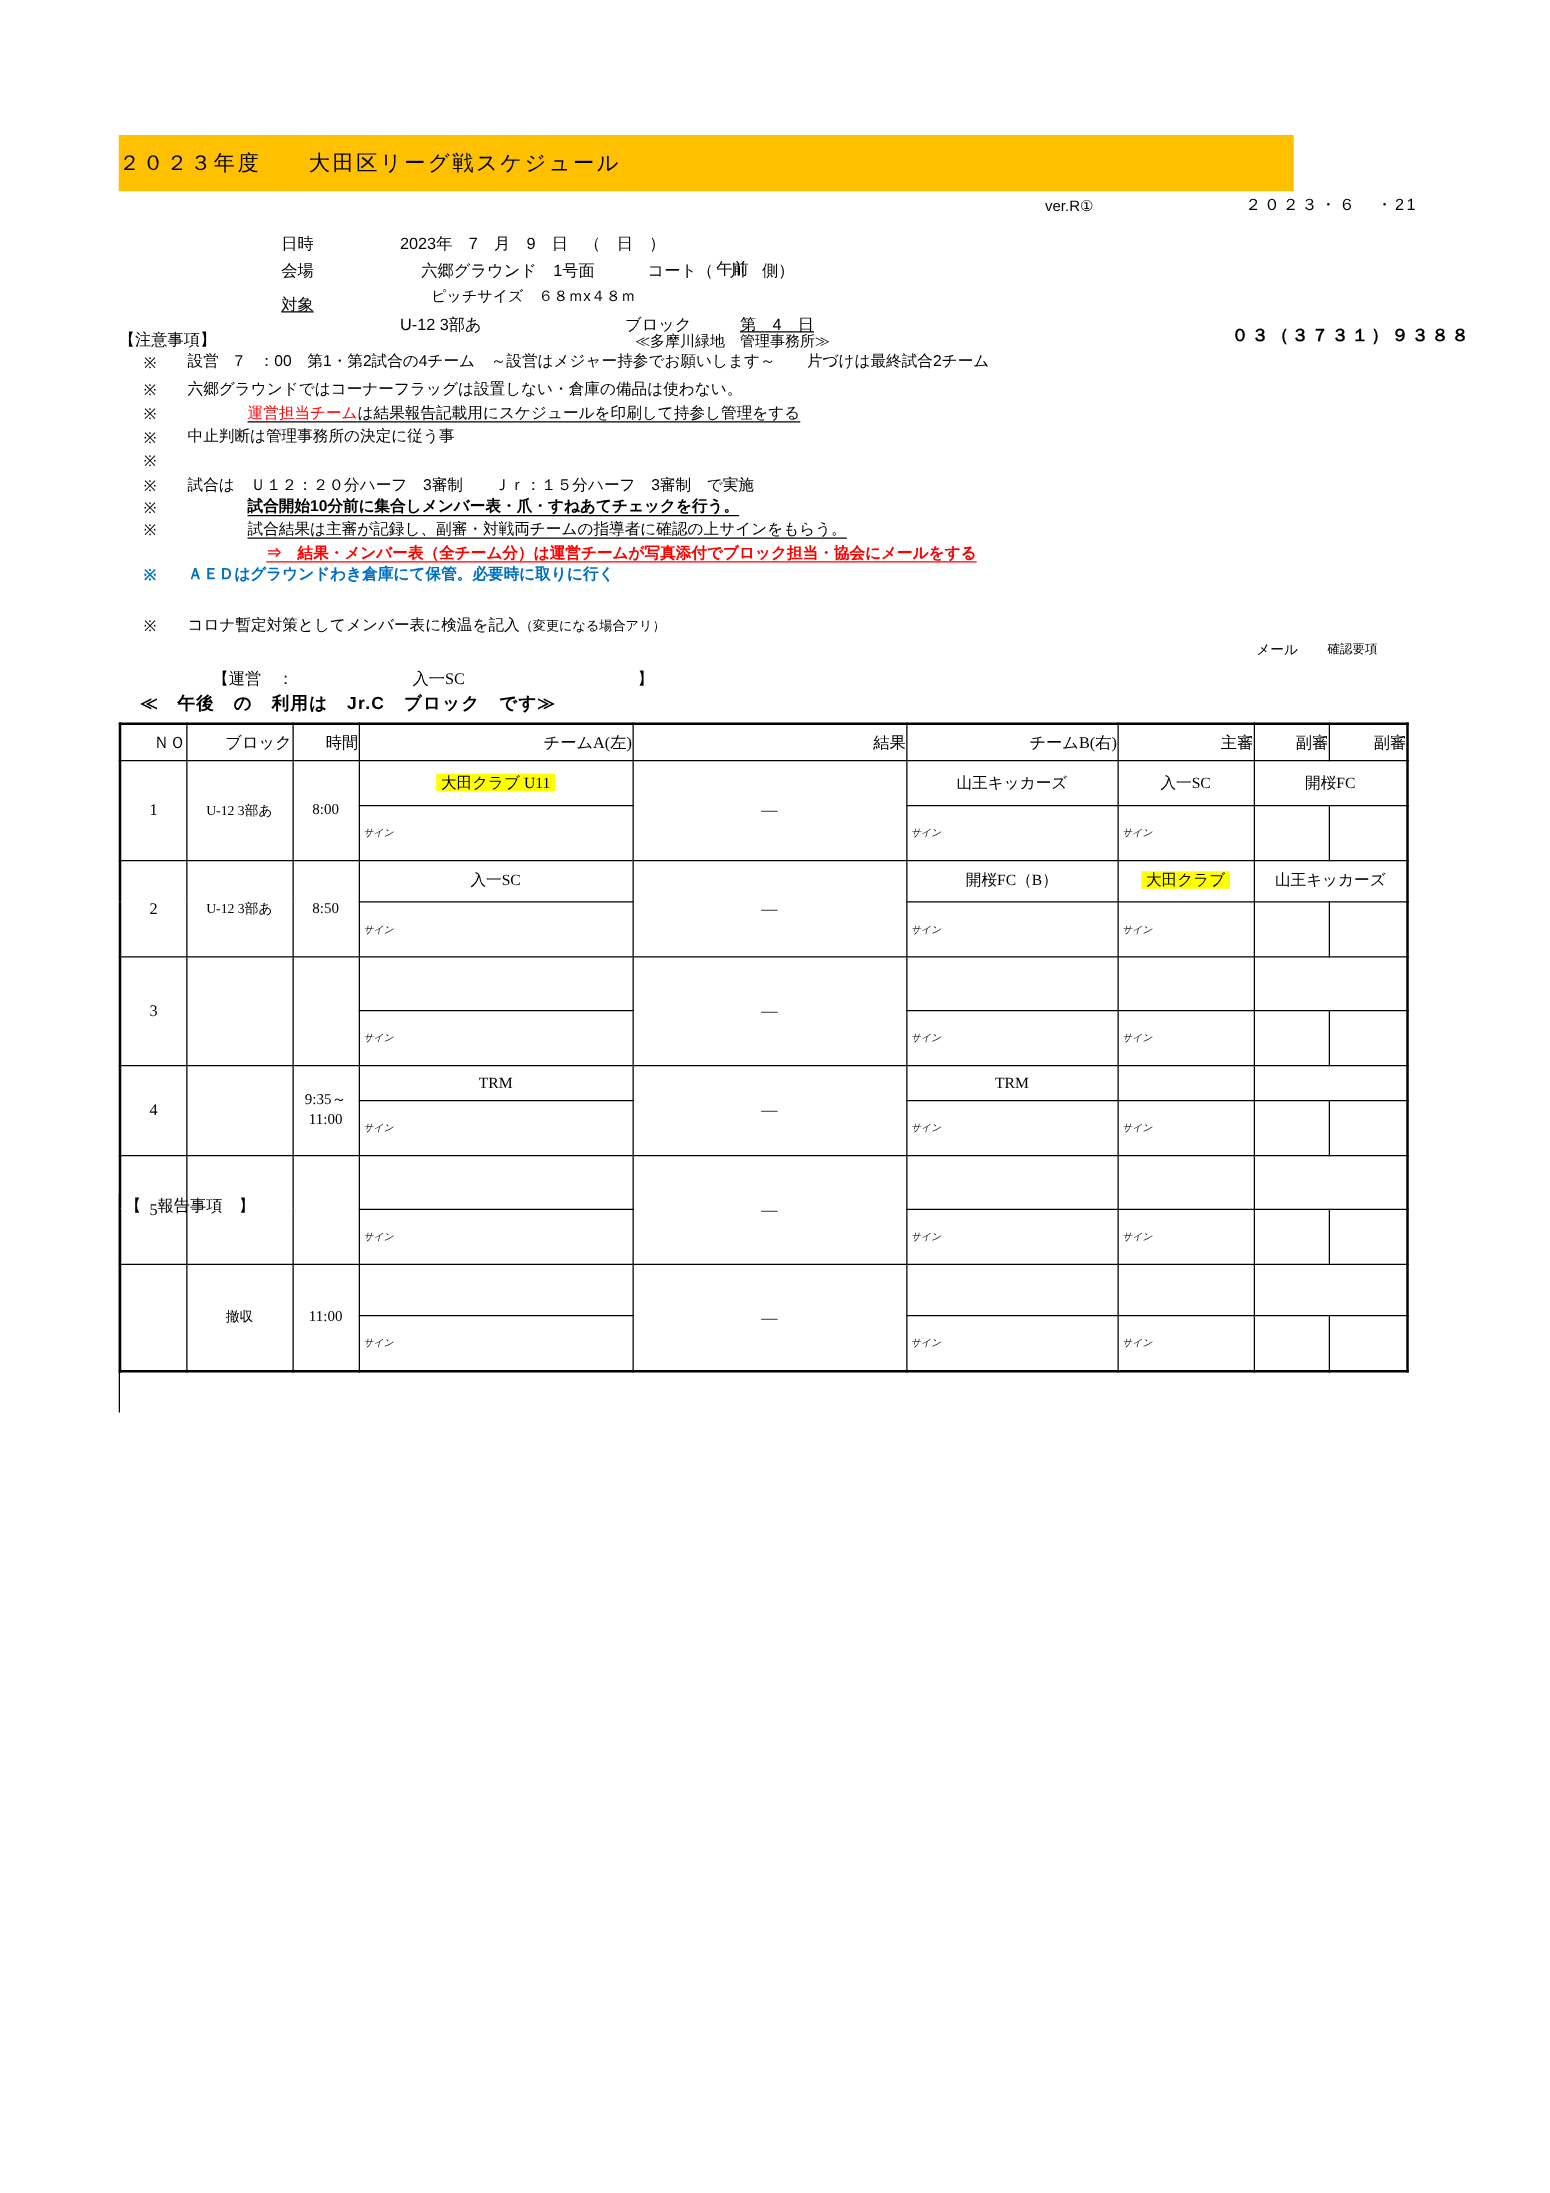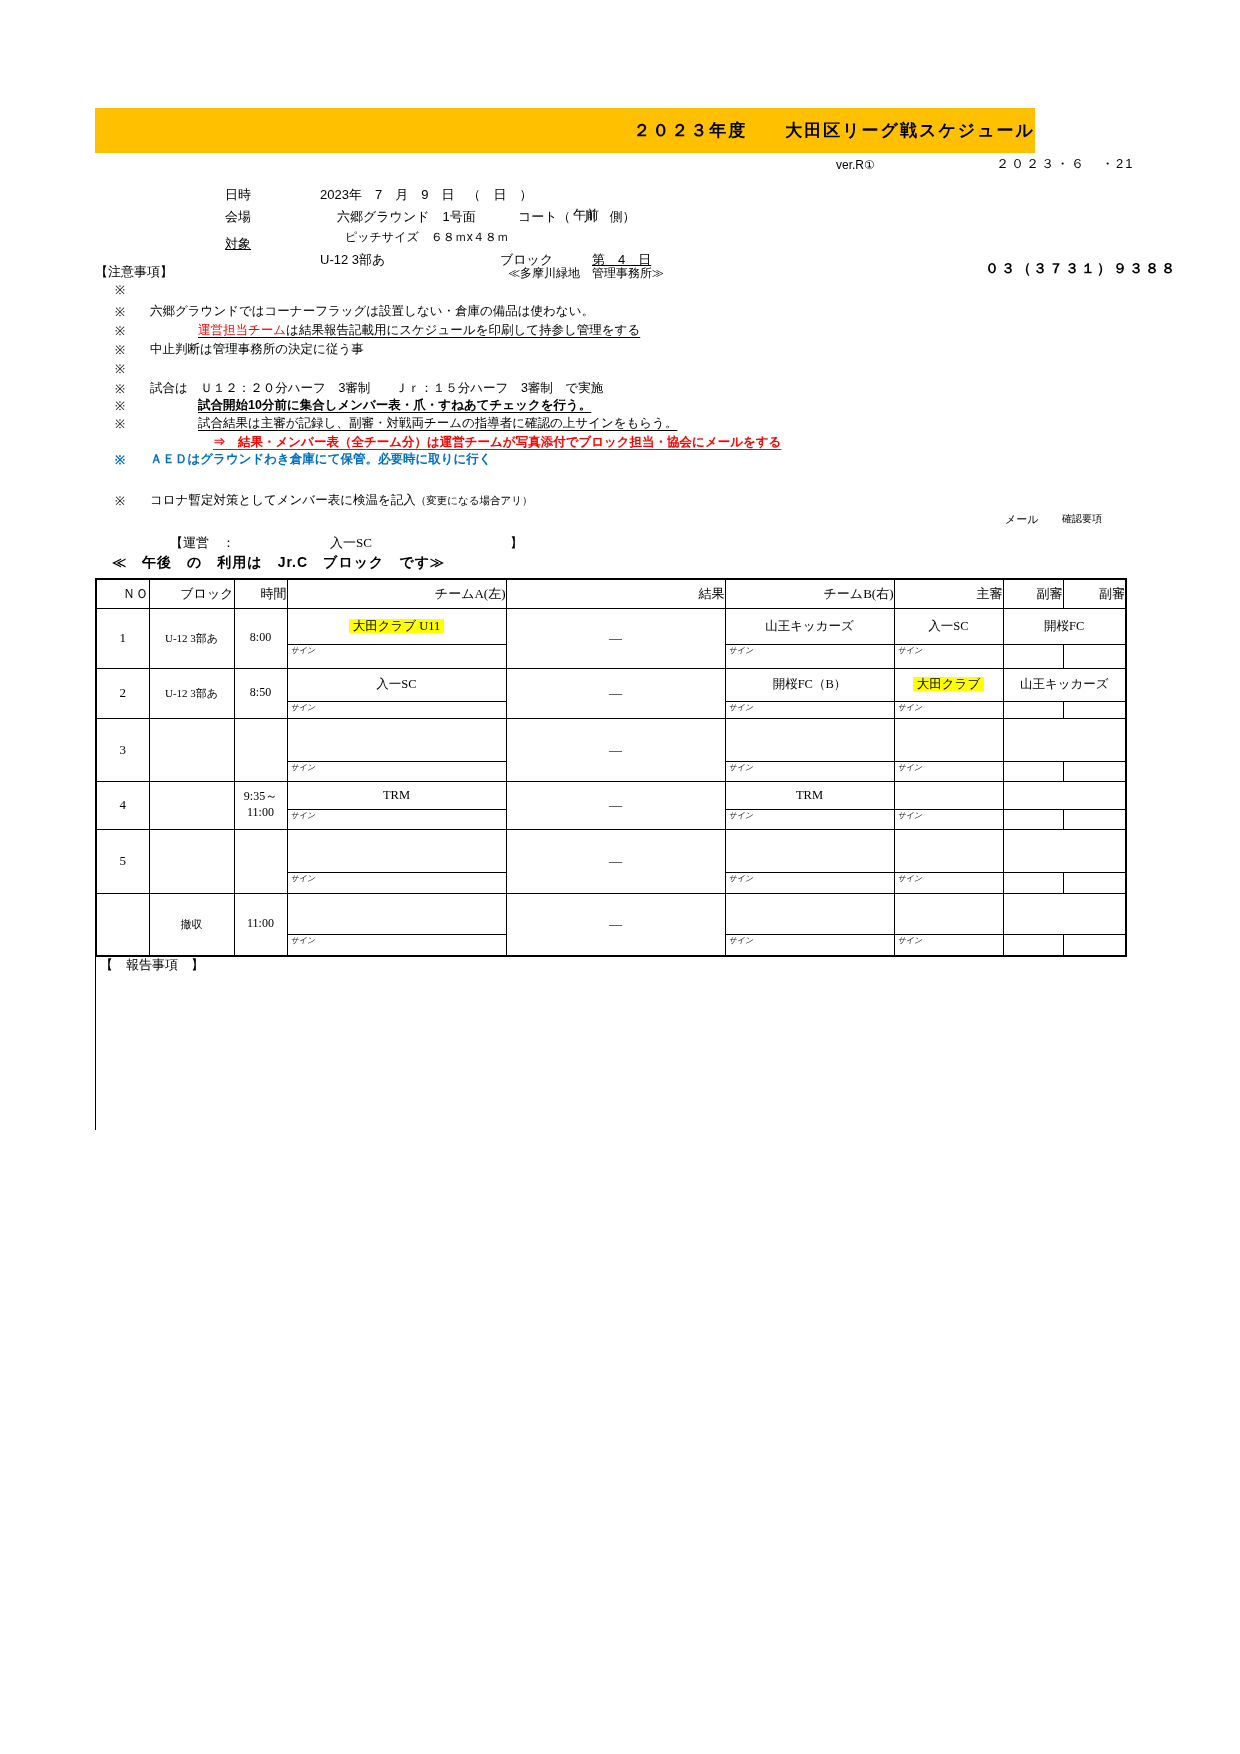--- a/index.html
+++ b/index.html
@@ -7,22 +7,22 @@
   .page {
     position:relative; width:1240px; height:1754px; margin:0 auto;
     background:#ffffff; font-family:"Liberation Sans", sans-serif; color:#000;
     overflow:hidden;
   }
   .abs { position:absolute; white-space:nowrap; }
 
   
   .banner { position:absolute; left:95px; top:108px; width:940px; height:45px;
             background:#FFC000; }
-  .banner .title { display:block; text-align:right; line-height:45px;
-            font-size:17px; font-weight:bold; letter-spacing:2px; }
+  .banner .title { display:block; text-align:left; line-height:45px;
+            font-size:17px; font-weight:normal; letter-spacing:2px; }
 
   .ver      { left:836px; top:158px; font-size:12px; }
   .revdate  { left:996px; top:155px; font-size:13px; letter-spacing:2px; }
 
   
   .info-lbl { font-size:13px; }
   .dt-l { left:225px; top:186px; } .dt-v { left:320px; top:186px; } .dt-a { left:573px; top:186px;margin-top:20px; }
   .ve-l { left:225px; top:208px; } .ve-v { left:337px; top:208px; } .ve-c { left:518px; top:208px; }
   .pitch { left:345px; top:229px; font-size:12px; }
   .tg-l { left:225px; top:235px;text-decoration:underline; } .tg-v { left:320px; top:251px; }
@@ -62,21 +62,21 @@
   table.sched td, table.sched th { border:1px solid #000; overflow:hidden; }
   table.sched { border:2px solid #000; }
   th.hd { font-size:13px; font-weight:normal; text-align:right; height:29px; }
   td.c-no    { text-align:center; font-size:13px; vertical-align:middle; }
   td.c-block { text-align:center; font-size:11px; vertical-align:middle; }
   td.c-time  { text-align:center; font-size:12px; vertical-align:middle;
                white-space:normal; line-height:1.3; }
   td.c-team, td.c-ref, td.c-asst { text-align:center; font-size:12.5px; vertical-align:middle; }
   td.c-result { text-align:center; font-size:13px; vertical-align:middle; }
   td.c-sign { font-size:8px; color:#222; text-align:left; vertical-align:top;
-              padding:0 3px; font-style:italic; }
+              padding:16px 3px; font-style:italic; }
   .hl { background:#FFFF00; padding:0 4px; }
   tr.ra1 { height:36px; } tr.rb1 { height:24px; }
   tr.ra2 { height:33px; } tr.rb2 { height:17px; }
   tr.ra3 { height:43px; } tr.rb3 { height:20px; }
   tr.ra4 { height:28px; } tr.rb4 { height:20px; }
   tr.ra5 { height:43px; } tr.rb5 { height:21px; }
   tr.ra6 { height:41px;margin-top:39px; } tr.rb6 { height:22px; }
 
   .report-h { left:100px; top:956px; font-size:13px; }
   .report-line { position:absolute; left:95px; top:955px; width:1px; height:175px;
@@ -107,20 +107,21 @@
   <span class="abs info-lbl tg-v">U-12 3部あ</span>
   <span class="abs info-lbl tg-b">ブロック</span>
   <span class="abs info-lbl tg-d">第　4　日</span>
 
   <span class="abs caution-h">【注意事項】</span>
   <span class="abs office">≪多摩川緑地　管理事務所≫</span>
   <span class="abs phone">０３（３７３１）９３８８</span>
 
   <div class="note n0">
     <span class="mk">※</span>
+    <span class="txt">設営　7　：00　第1・第2試合の4チーム　～設営はメジャー持参でお願いします～　　片づけは最終試合2チーム</span>
   </div>
   <div class="note n1">
     <span class="mk">※</span>
     <span class="txt">六郷グラウンドではコーナーフラッグは設置しない・倉庫の備品は使わない。</span>
   </div>
   <div class="note n2">
     <span class="mk">※</span>
     <span class="txt ul"><span class="red">運営担当チーム</span><span>は結果報告記載用にスケジュールを印刷して持参し管理をする</span></span>
   </div>
   <div class="note n3">

